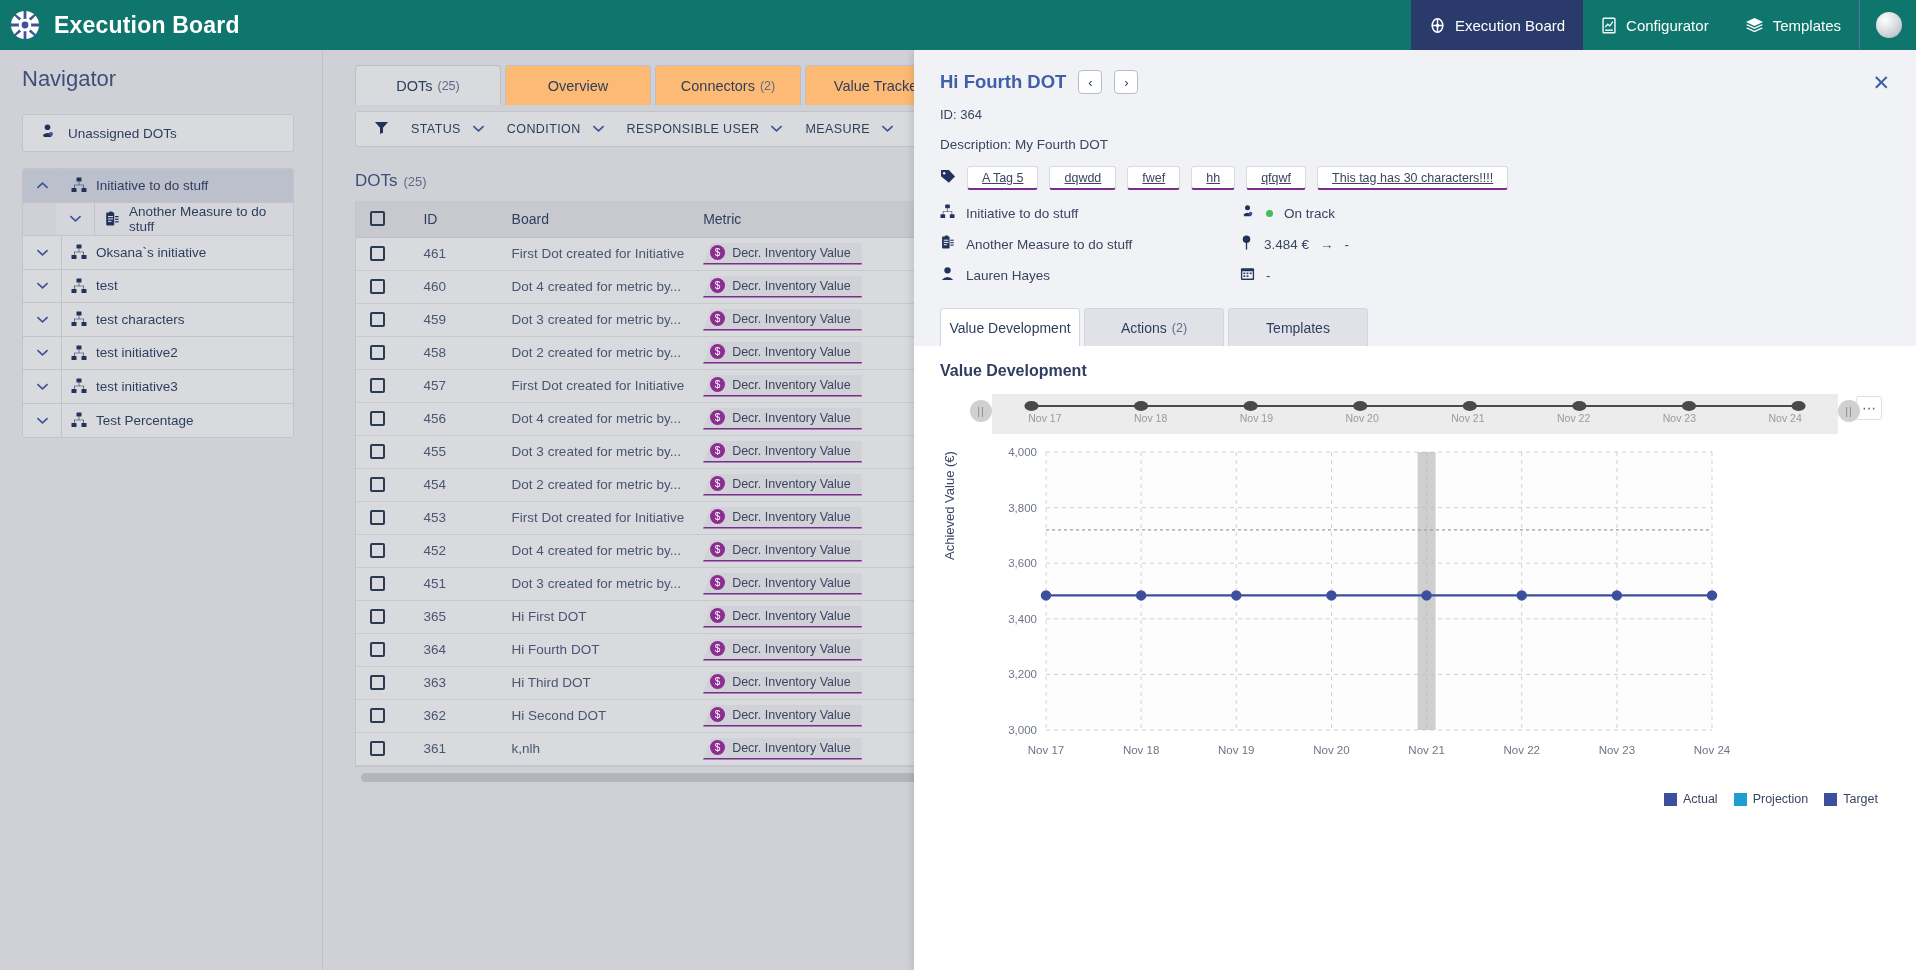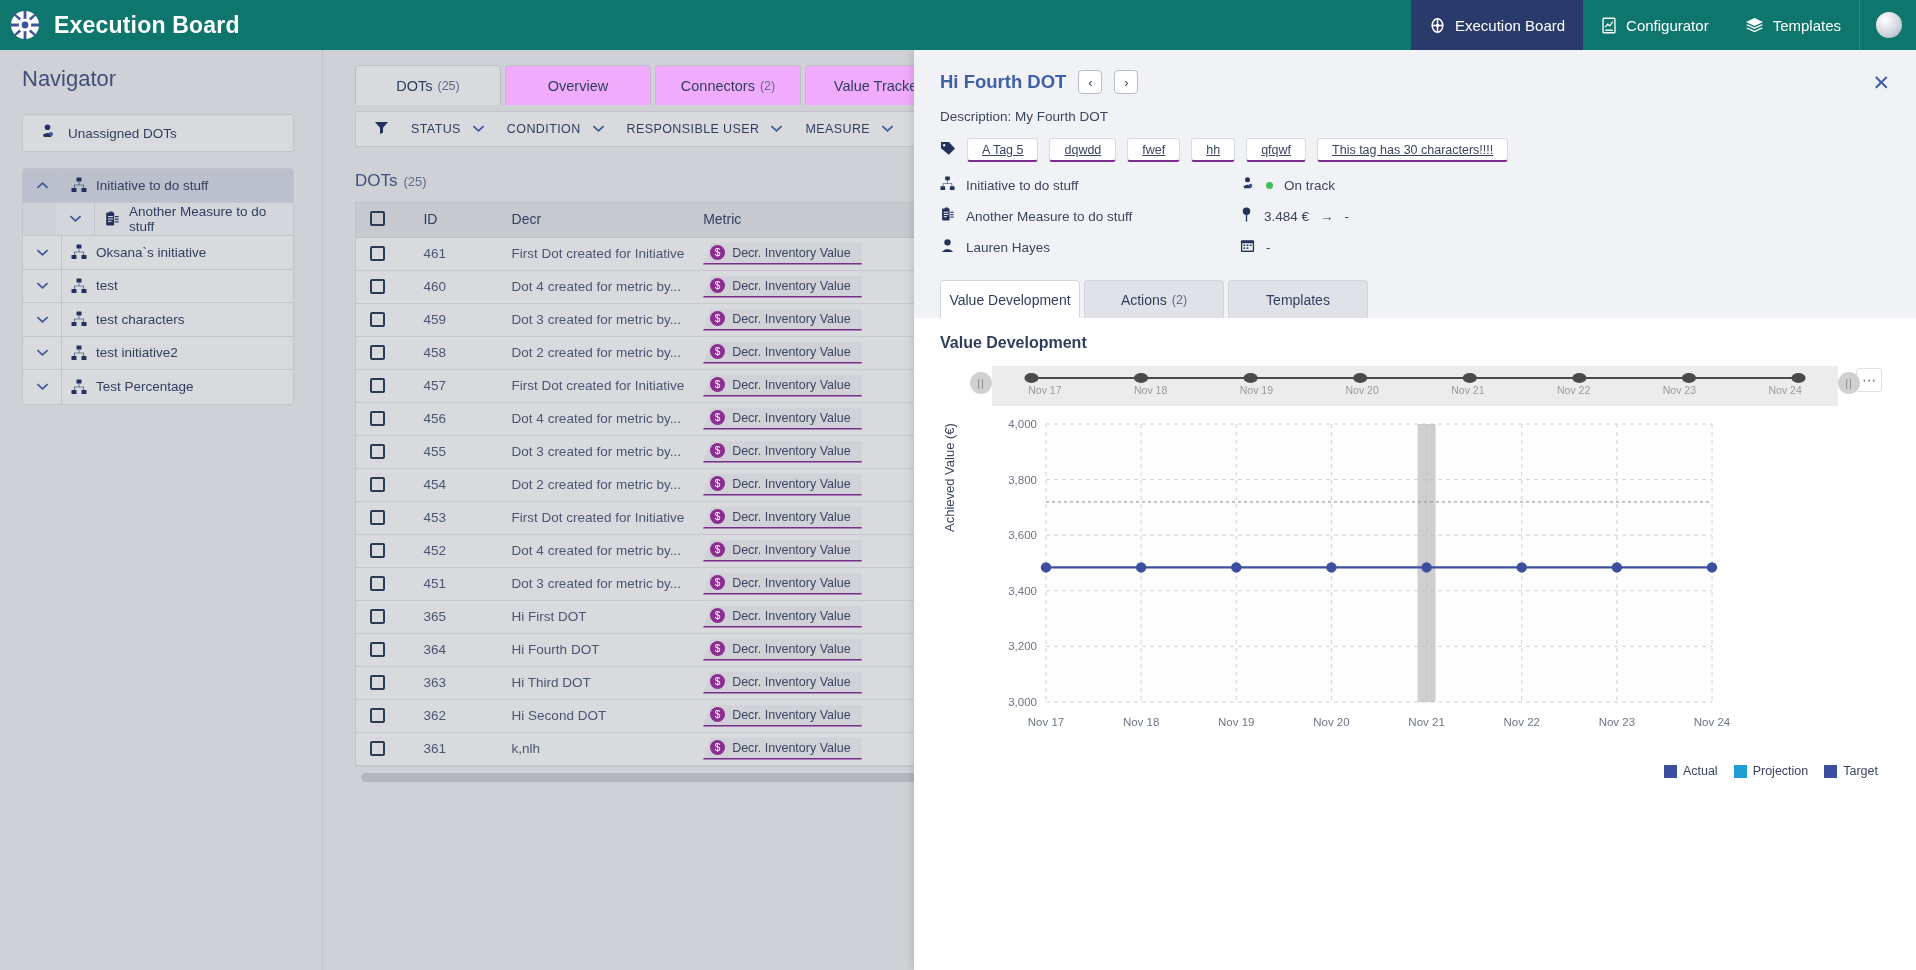--- a/index.html
+++ b/index.html
@@ -61,21 +61,21 @@
   .tree-row.child { background: #d4d6db; }
 
   
   .center {
     flex: 1; background: #cfd1d6; position: relative; padding-left: 18px;
     border-left: 1px solid #bfc1c6;
   }
   .tabs { display: flex; gap: 4px; padding-top: 15px; padding-left: 14px; }
   .tab {
     min-width: 146px; height: 40px; display: flex; align-items: center; justify-content: center;
-    background: #f0abfc; border: 1px solid #bdbfc5; border-bottom: none;
+    background: #fdba74; border: 1px solid #bdbfc5; border-bottom: none;
     border-radius: 4px 4px 0 0; font-size: 14.5px; color: #2f3e5e; cursor: pointer; gap:5px;
   }
   .tab.active { background: #d8dade; }
   .tab .cnt { font-size: 12.5px; color: #5d6b86; }
   .filterbar {
     margin: 6px 14px 0 14px; height: 36px; background: #d8dade;
     border: 1px solid #c2c4ca; border-radius: 3px;
     display: flex; align-items: center; gap: 22px; padding: 0 18px;
   }
   .filt { display: flex; align-items: flex-start; gap: 11px; font-size: 12.5px;
@@ -342,20 +342,36 @@
           </span>
           <span class="ico">
             <svg width="16" height="16" viewBox="0 0 16 16" fill="#23325a">
               <rect x="5.5" y="0.5" width="5" height="4" rx=".6"></rect>
               <rect x="0.5" y="11" width="5" height="4" rx=".6"></rect>
               <rect x="10.5" y="11" width="5" height="4" rx=".6"></rect>
               <path d="M7.7 4.5 h.6 v3.2 h4.7 v3.3 h-.6 V8.3 H3.6 v2.7 H3 V7.7 h4.7 z"></path>
             </svg>
           </span>
           <span class="lbl">test initiative2</span>
+        </div>
+        <div class="tree-row">
+          <span class="caret">
+            <svg width="13" height="9" viewBox="0 0 14 9" fill="none" stroke="#3e5499" stroke-width="1.8">
+              <polyline points="1.5,2 7,7 12.5,2"></polyline>
+            </svg>
+          </span>
+          <span class="ico">
+            <svg width="16" height="16" viewBox="0 0 16 16" fill="#23325a">
+              <rect x="5.5" y="0.5" width="5" height="4" rx=".6"></rect>
+              <rect x="0.5" y="11" width="5" height="4" rx=".6"></rect>
+              <rect x="10.5" y="11" width="5" height="4" rx=".6"></rect>
+              <path d="M7.7 4.5 h.6 v3.2 h4.7 v3.3 h-.6 V8.3 H3.6 v2.7 H3 V7.7 h4.7 z"></path>
+            </svg>
+          </span>
+          <span class="lbl">test initiative3</span>
         </div>
         <div class="tree-row">
           <span class="caret">
             <svg width="13" height="9" viewBox="0 0 14 9" fill="none" stroke="#3e5499" stroke-width="1.8">
               <polyline points="1.5,2 7,7 12.5,2"></polyline>
             </svg>
           </span>
           <span class="ico">
             <svg width="16" height="16" viewBox="0 0 16 16" fill="#23325a">
               <rect x="5.5" y="0.5" width="5" height="4" rx=".6"></rect>
@@ -439,21 +455,21 @@
             <col style="width:165px">
             <col style="width:196px">
             <col style="width:120px">
           </colgroup>
         <thead>
             <tr>
           <th>
             <span class="cb"></span>
           </th>
           <th>ID</th>
-          <th>Decr</th>
+          <th>Board</th>
           <th>Metric</th>
           <th>Description</th>
         </tr>
           </thead>
         <tbody id="dots-tbody">
             <tr>
               <td>
                 <span class="cb"></span>
               </td>
               <td>461</td>
@@ -651,20 +667,21 @@
   </section>
 
   <div class="detail">
     <div class="detail-head">
       <div class="dh-top">
         <span class="dh-title">Hi Fourth DOT</span>
         <span class="navbtn">‹</span>
         <span class="navbtn">›</span>
         <span class="dh-close">✕</span>
       </div>
+      <div class="dh-id">ID: 364</div>
       <div class="dh-desc">Description: My Fourth DOT</div>
 
       <div class="tagrow">
         <span>
           <svg width="16" height="15" viewBox="0 0 17 16" fill="#23325a">
             <path d="M1 1 h8.4 L16 7.9 L9.4 14.6 L1 7.7 Z"></path>
             <circle cx="4.4" cy="4.6" r="1.3" fill="#f1f2f6"></circle>
           </svg>
         </span>
         <div id="tags-holder" style="display:flex;gap:11px;">

